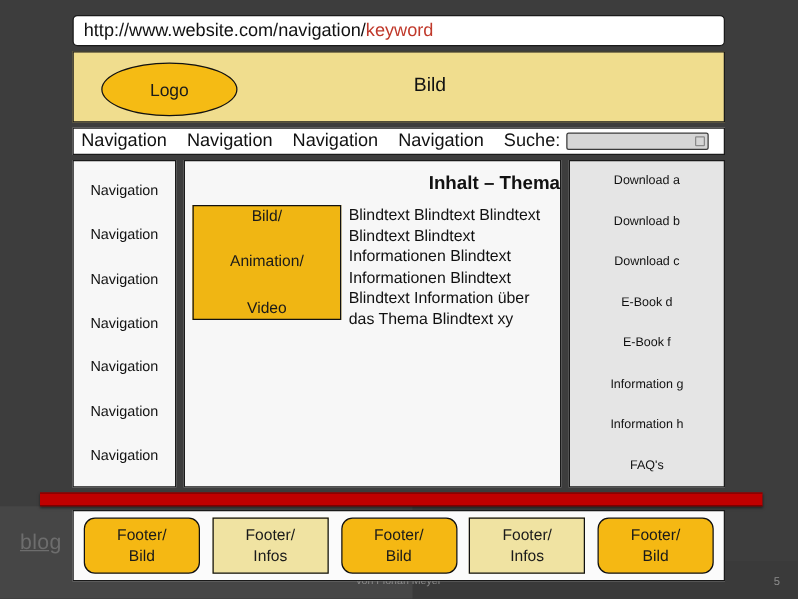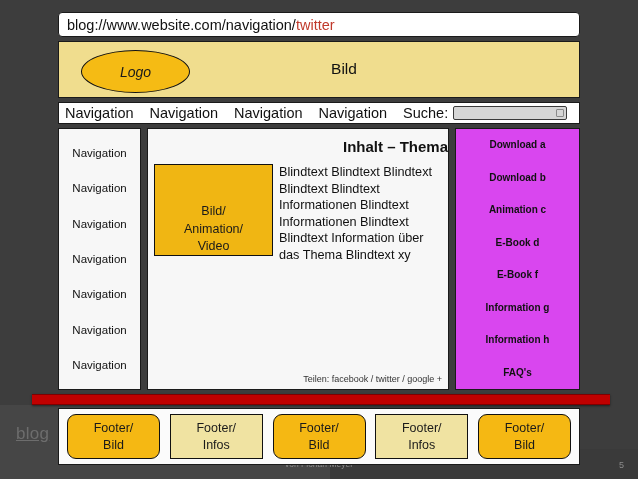--- a/index.html
+++ b/index.html
@@ -88,21 +88,20 @@
     left: 22px; top: 8px;
     width: 107px; height: 41px;
     background: #f5bb14;
     border: 1.5px solid #111;
     border-radius: 50%;
     display: flex;
     align-items: center;
     justify-content: center;
     font-size: 14px;
     color: #1a1a1a;
-    font-style: italic;
   }
   .hero-bild {
     position: absolute;
     left: 0; right: 0; top: 18px;
     text-align: center;
     font-size: 15.5px;
     color: #111;
     padding-left: 50px;
   }
 
@@ -191,21 +190,21 @@
   }
   .media-box {
     float: left;
     width: 119px; height: 92px;
     background: #f0b613;
     border: 1px solid #111;
     box-sizing: border-box;
     display: flex;
     flex-direction: column;
     align-items: center;
-    justify-content: flex-end;
+    justify-content: space-between;
     font-size: 12.5px;
     color: #1a1a1a;
     line-height: 1.38;
     margin-right: 6px;
   }
   .body-text {
     font-size: 12.7px;
     color: #111;
     line-height: 1.30;
     margin-left: 40px;
@@ -215,29 +214,28 @@
     right: 6px; bottom: 5px;
     font-size: 9px;
     color: #333;
     white-space: nowrap;
   }
 
   .col-right {
     position: absolute;
     left: 397px; top: 0;
     width: 125px; height: 262px;
-    background: #d946ef;
+    background: #e5e5e5;
     border: 1px solid #1a1a1a;
     box-sizing: border-box;
     display: flex;
     flex-direction: column;
     justify-content: space-around;
     align-items: center;
     padding: 0 0;
-    font-weight: bold;
   }
   .col-right .item {
     font-size: 10px;
     color: #111;
     text-align: center;
     line-height: 1.25;
   }
 
   
   .redbar {
@@ -309,22 +307,22 @@
 <div id="slide">
 
   <div class="bg-wedge2"></div>
   <div class="bg-wedge"></div>
 
   <div class="blog-ghost">blog</div>
 
   <div id="mockup">
 
     <div class="urlbar">
-      <span>blog://www.website.com/navigation/</span>
-        <span class="kw">twitter</span>
+      <span>http://www.website.com/navigation/</span>
+        <span class="kw">keyword</span>
     </div>
 
     <div class="hero">
       <div class="hero-bild">Bild</div>
       <div class="logo-ellipse">Logo</div>
     </div>
 
     <div class="navbar">
       <span class="nav-item">Navigation</span>
       <span class="nav-item">Navigation</span>
@@ -351,27 +349,26 @@
       <div class="col-main">
         <div class="main-title">Inhalt – Thema</div>
         <div class="main-flow">
           <div class="media-box">
             <span>Bild/</span>
             <span>Animation/</span>
             <span>Video</span>
           </div>
           <div class="body-text">Blindtext Blindtext Blindtext Blindtext Blindtext Informationen Blindtext Informationen Blindtext Blindtext Information über das Thema Blindtext  xy</div>
         </div>
-        <div class="teilen">Teilen:   facebook  /  twitter  /  google +</div>
       </div>
 
       <div class="col-right">
         <span class="item">Download a</span>
         <span class="item">Download b</span>
-        <span class="item">Animation c</span>
+        <span class="item">Download c</span>
         <span class="item">E-Book d</span>
         <span class="item">E-Book f</span>
         <span class="item">Information g</span>
         <span class="item">Information h</span>
         <span class="item">FAQ's</span>
       </div>
 
     </div>
 
     <div class="redbar"></div>

